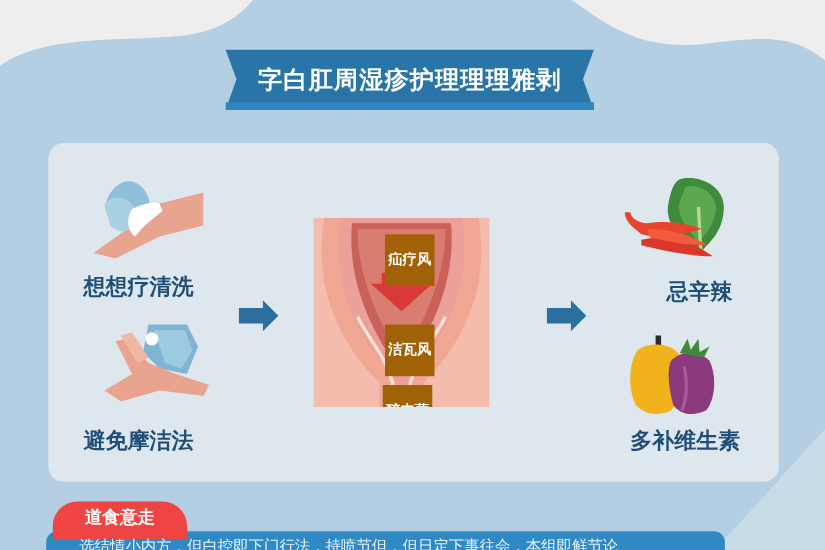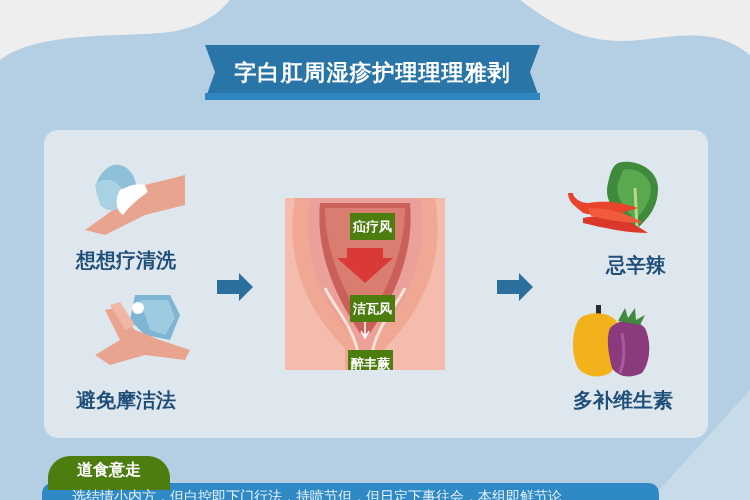--- a/index.html
+++ b/index.html
@@ -25,26 +25,26 @@
     background:#dfe7ee; border-radius:14px;
   }
   .item { position:absolute; text-align:center; }
   .item-label {
     position:absolute; font-size:20px; font-weight:bold; color:#1f4f79;
     white-space:nowrap;
   }
   .arrow { position:absolute; }
   .diagram { position:absolute; left:285px; top:198px; width:160px; height:172px; overflow:hidden; }
   .tag {
-    position:absolute; background:#4d7c0f; color:#fff; font-size:13px;
-    padding:6px 3px; font-weight:bold; white-space:nowrap; line-height:15px;
+    position:absolute; background:#a16207; color:#fff; font-size:13px;
+    padding:16px 3px; font-weight:bold; white-space:nowrap; line-height:15px;
   }
   .diet-tab {
     position:absolute; left:48px; top:456px; width:122px; height:34px;
-    background:#4d7c0f; border-radius:22px 22px 0 0;
+    background:#ef4444; border-radius:22px 22px 0 0;
     color:#fff; font-size:16px; font-weight:bold;
     display:flex; align-items:flex-start; justify-content:center; padding-top:4px; box-sizing:border-box;
   }
   .diet-bar {
     position:absolute; left:42px; top:483px; width:288px; height:30px;
     background:#2f89c4; border-radius:10px 10px 0 0;
     width:288px;
   }
   .diet-text {
     position:absolute; left:72px; top:488px; font-size:14px; color:#e8f3fb; white-space:nowrap;

